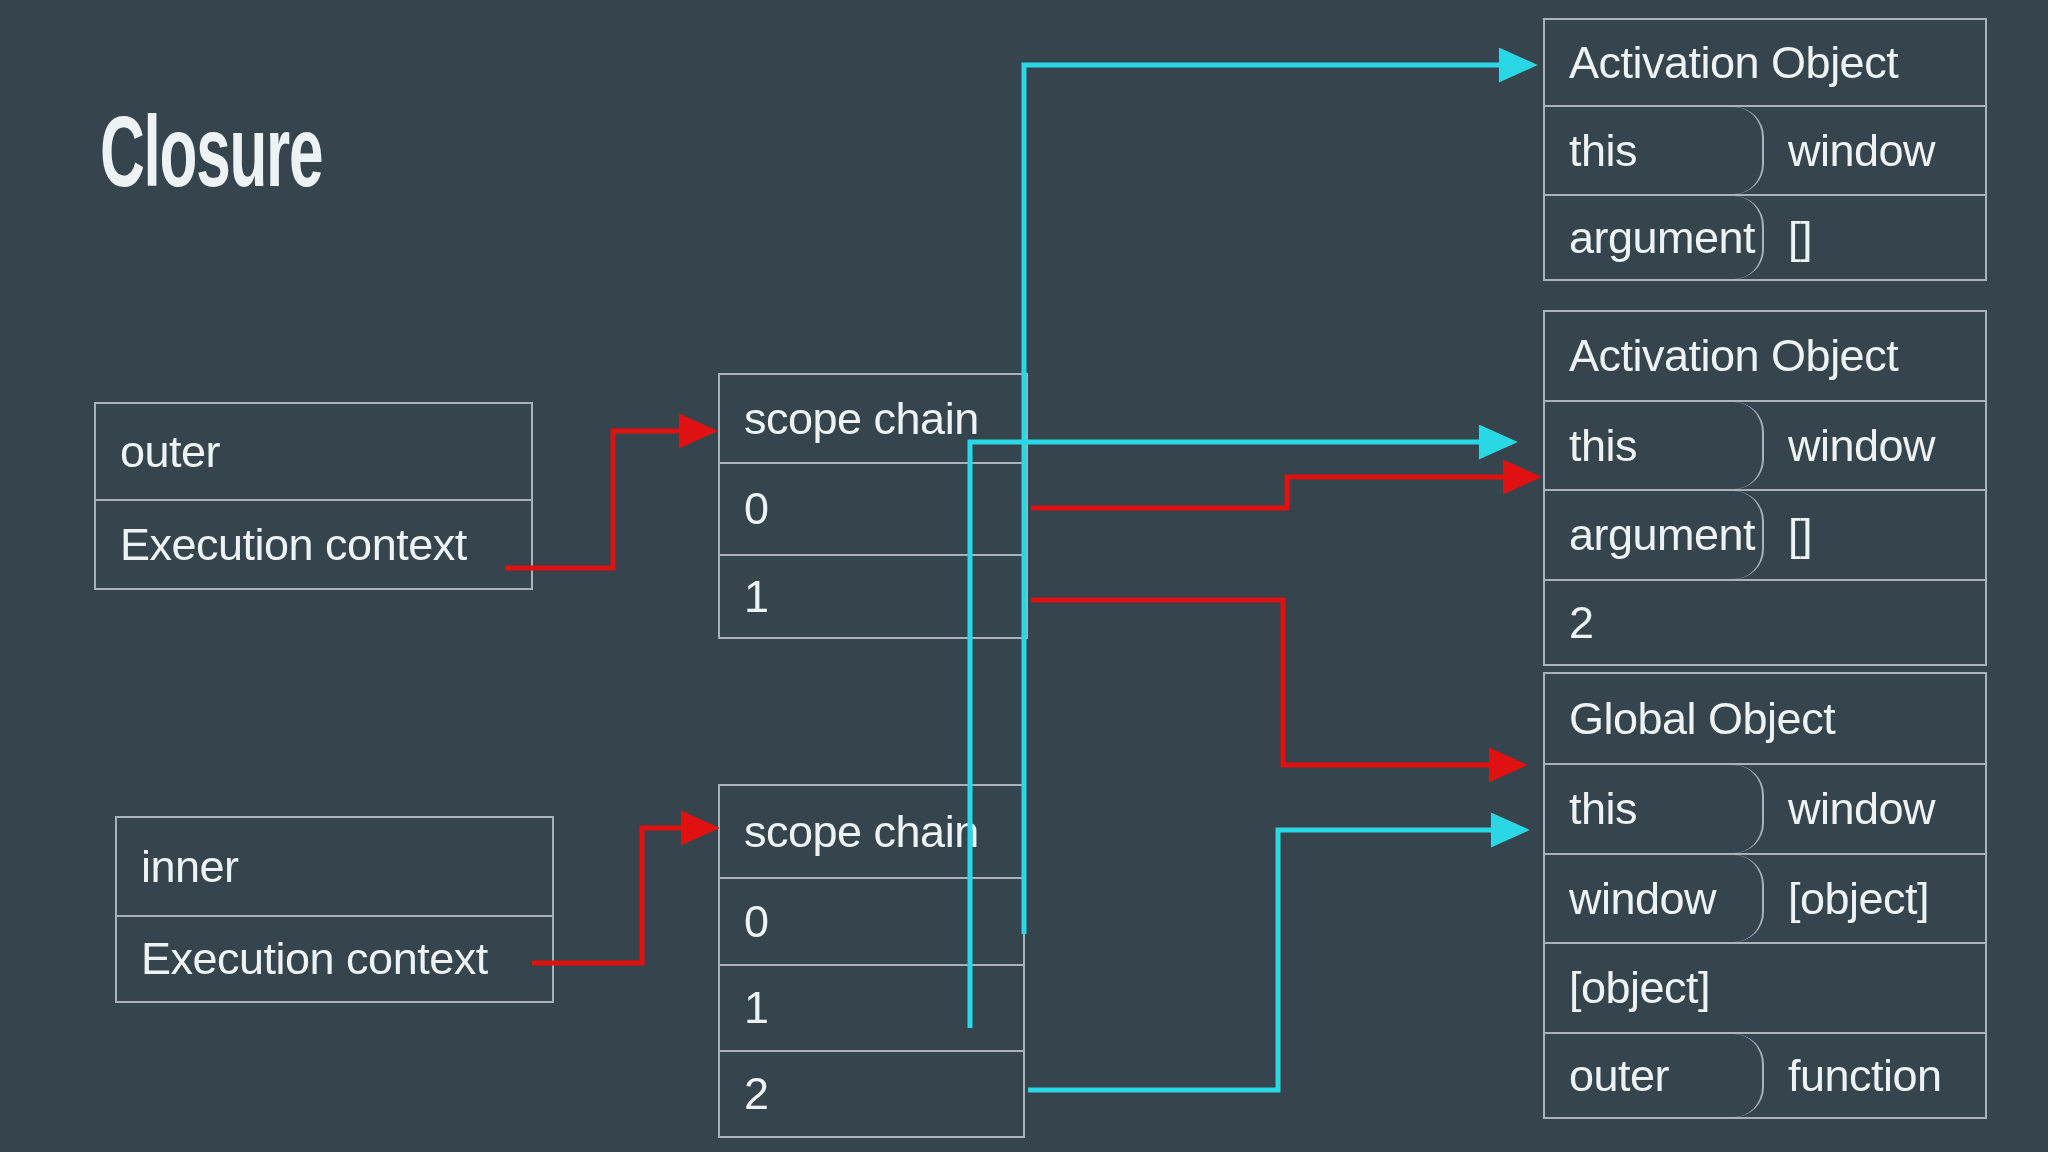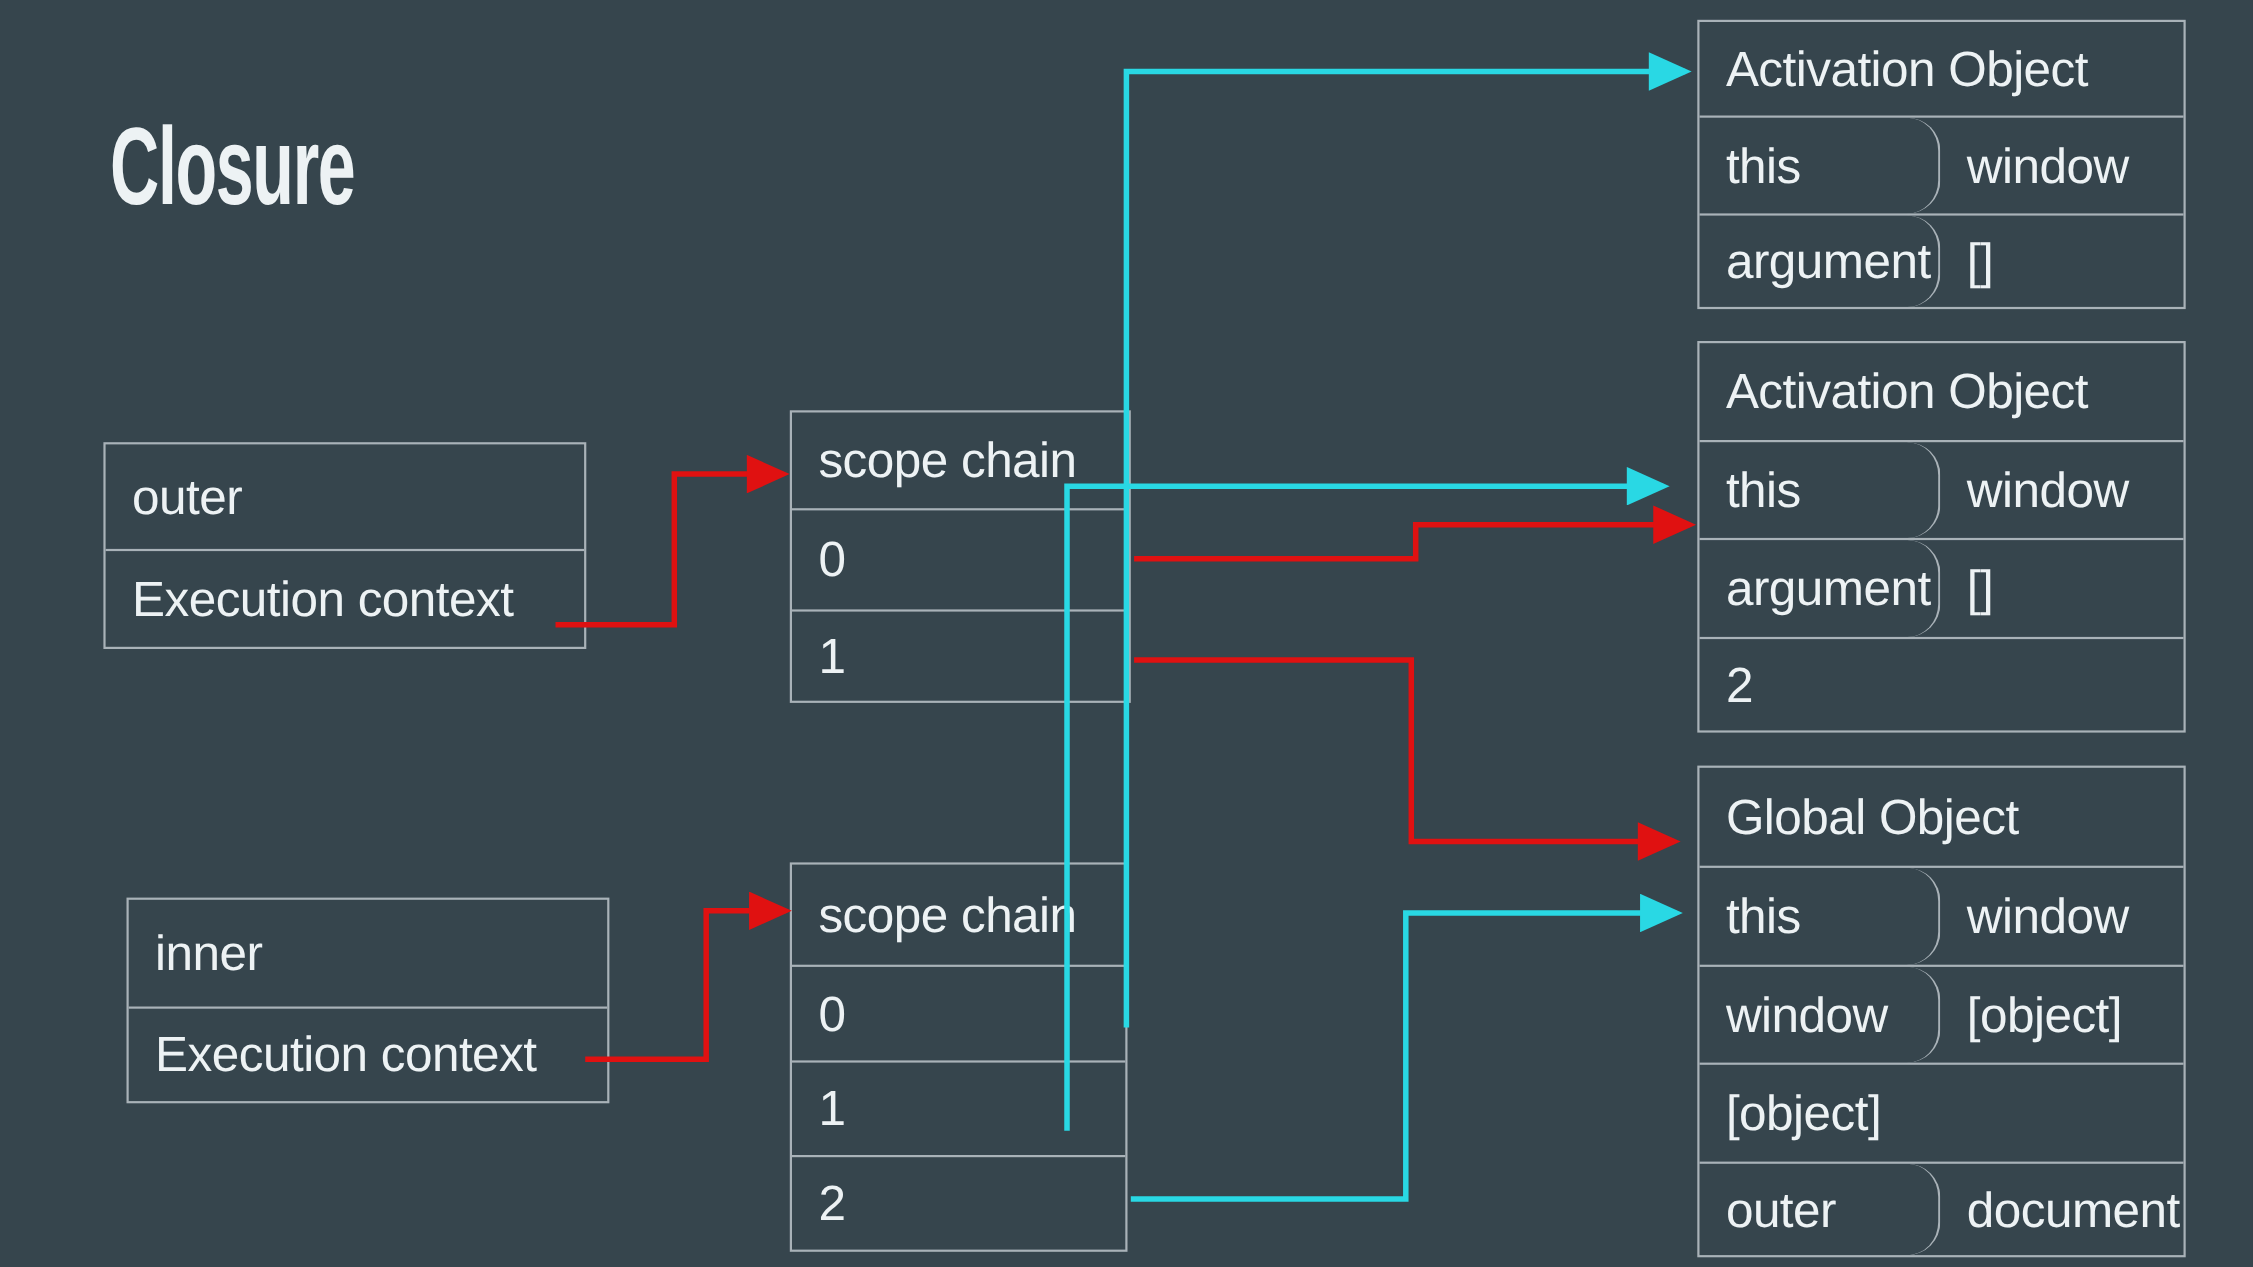--- a/index.html
+++ b/index.html
@@ -92,38 +92,38 @@
     </div>
     <div class="row kv">
       <div class="cell key">argument</div>
       <div class="cell val">[]</div>
     </div>
     <div class="row kv">
       <div class="cell val">2</div>
     </div>
   </div>
 
-  <div class="tbl" style="left:1543px;top:696px;width:444px;height:447px;grid-template-rows:89px 90px 89px 90px auto;">
+  <div class="tbl" style="left:1543px;top:672px;width:444px;height:447px;grid-template-rows:89px 90px 89px 90px auto;">
     <div class="row">
         <div class="cell">Global Object</div>
       </div>
     <div class="row kv">
       <div class="cell key">this</div>
       <div class="cell val">window</div>
     </div>
     <div class="row kv">
       <div class="cell key">window</div>
       <div class="cell val">[object]</div>
     </div>
     <div class="row kv">
       <div class="cell val">[object]</div>
     </div>
     <div class="row kv">
       <div class="cell key">outer</div>
-      <div class="cell val">document</div>
+      <div class="cell val">function</div>
     </div>
   </div>
 
   <svg class="arrows" width="2048" height="1152" viewBox="0 0 2048 1152">
     <defs>
       <marker id="head-red" viewBox="0 0 10 9" refX="8.5" refY="4.5" markerWidth="8" markerHeight="7" orient="auto">
         <path d="M0 0 L10 4.5 L0 9 Z" fill="#e01111"></path>
       </marker>
       <marker id="head-cyan" viewBox="0 0 10 9" refX="8.5" refY="4.5" markerWidth="8" markerHeight="7" orient="auto">
         <path d="M0 0 L10 4.5 L0 9 Z" fill="#29d8e4"></path>

